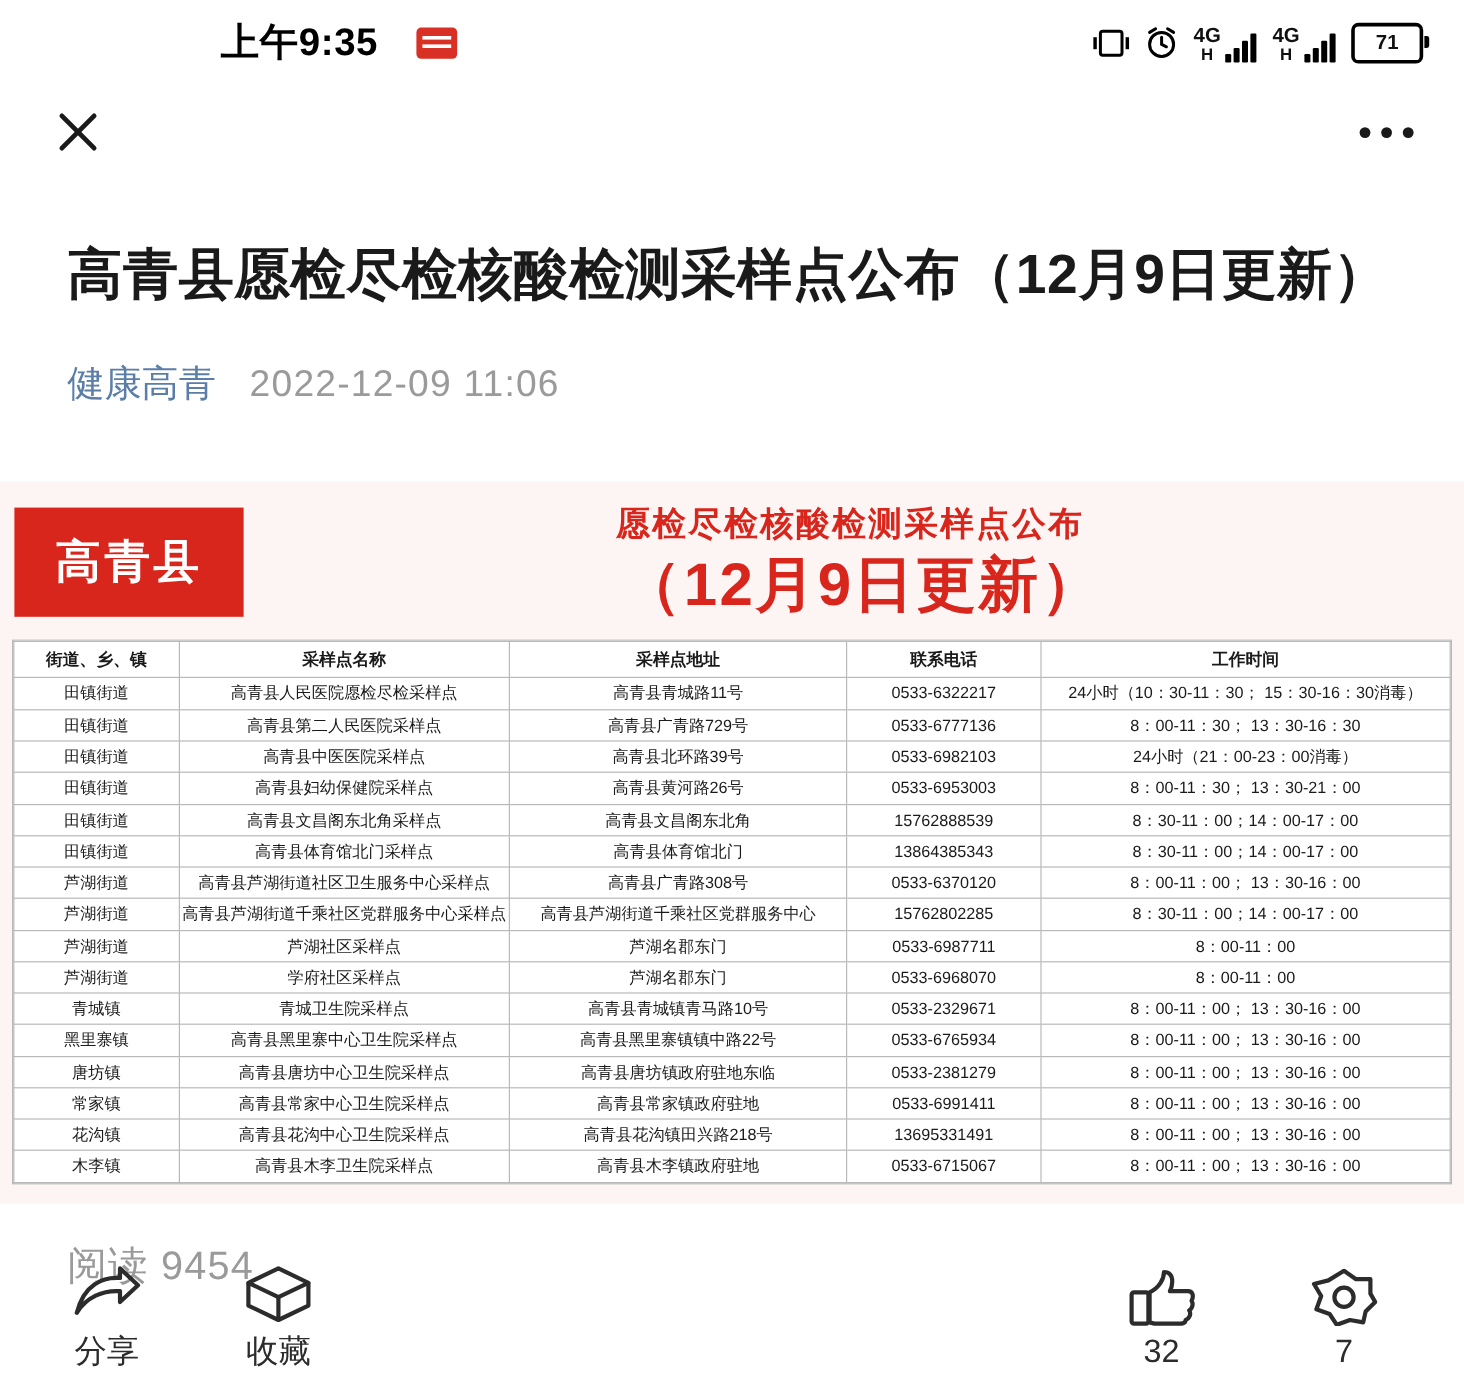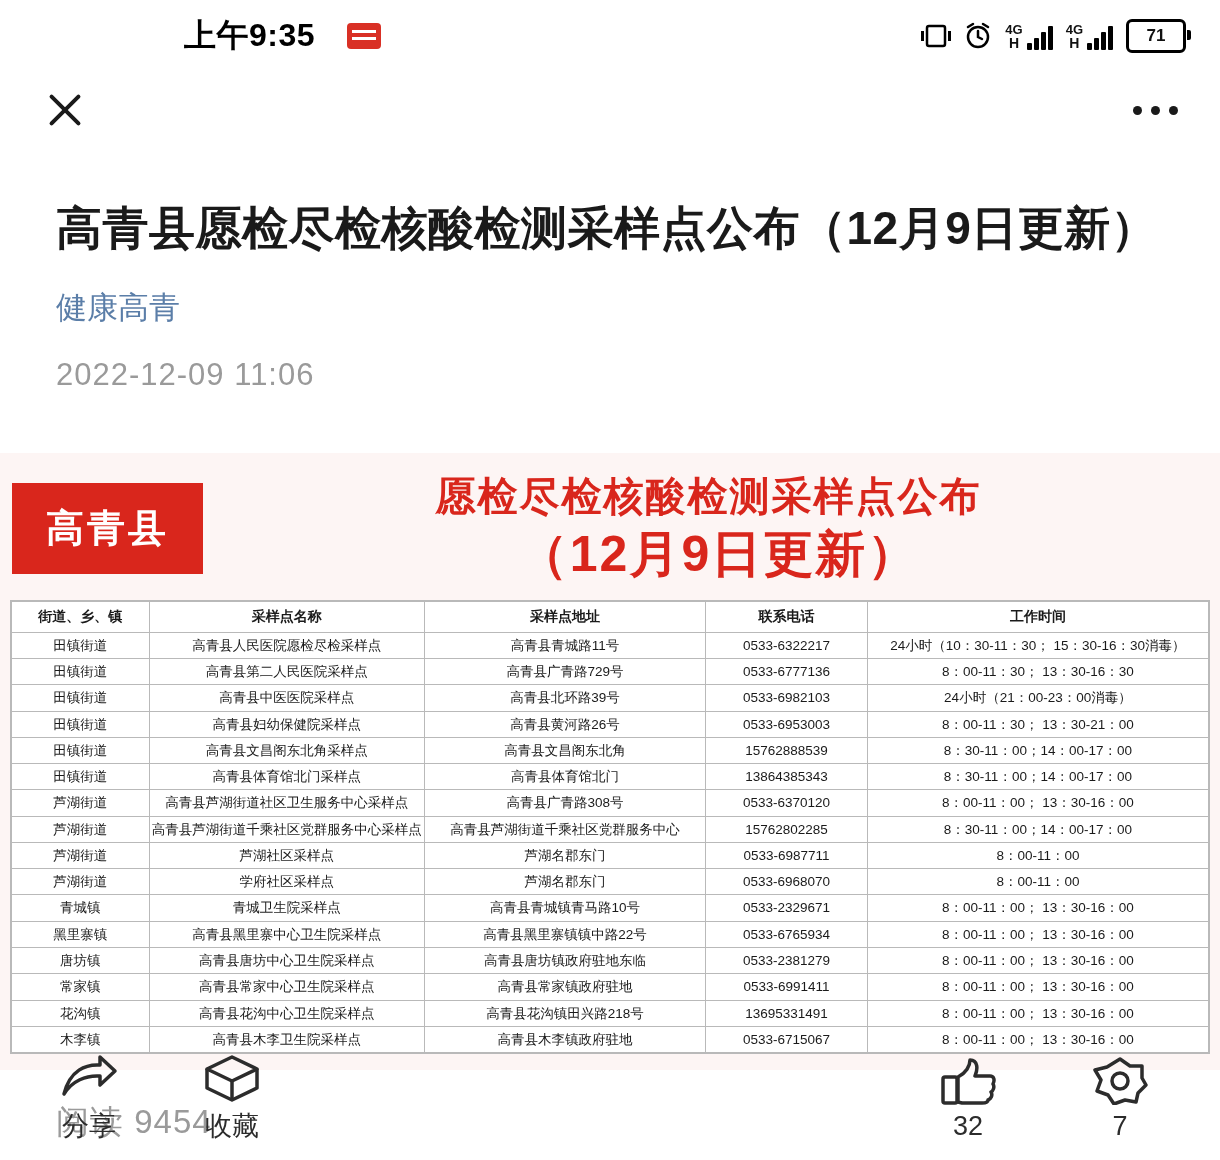--- a/index.html
+++ b/index.html
@@ -87,21 +87,21 @@
   }
   .simlbl {
     font-size: 13px;
     font-weight: bold;
     line-height: 1;
     display: flex;
     flex-direction: column;
     align-items: center;
   }
   .simlbl .h { font-size: 14px; }
-  .simlbl .g { font-size: 13px; }
+  .simlbl .g { font-size: 17px; }
   .battery {
     width: 54px;
     height: 28px;
     border: 3px solid #000;
     border-radius: 6px;
     position: relative;
     display: flex;
     align-items: center;
     justify-content: center;
     font-size: 17px;
@@ -162,26 +162,25 @@
     padding: 50px 56px 0 56px;
   }
   .title {
     font-size: 46px;
     line-height: 1.32;
     font-weight: bold;
     color: #1a1a1a;
     letter-spacing: 0.5px;
   }
   .meta {
-    margin-top: 28px;
+    margin-top: 40px;
     display: flex;
     align-items: baseline;
     gap: 28px;
     font-size: 31px;
-    flex-direction: column;
   }
   .meta-author { color: #5b7ea8; }
   .meta-date { color: #9a9a9a; letter-spacing: 1px; }
 
   
   .poster {
     margin: 60px 0 0 0;
     background: #fdf5f4;
     padding: 18px 0 16px 0;
   }
@@ -199,21 +198,21 @@
     padding: 20px 34px;
     white-space: nowrap;
   }
   .poster-titles {
     flex: 1;
     text-align: center;
     color: #d9261c;
     font-weight: bold;
     line-height: 1.28;
   }
-  .poster-t1 { font-size: 40px; letter-spacing: 2px; }
+  .poster-t1 { font-size: 28px; letter-spacing: 2px; }
   .poster-t2 { font-size: 50px; letter-spacing: 2px; padding-left: 20px; }
 
   
   .tbl-wrap {
     margin: 14px 10px 0 10px;
     background: #fff;
     border: 1px solid #b9b9b9;
   }
   table.sites {
     border-collapse: collapse;

